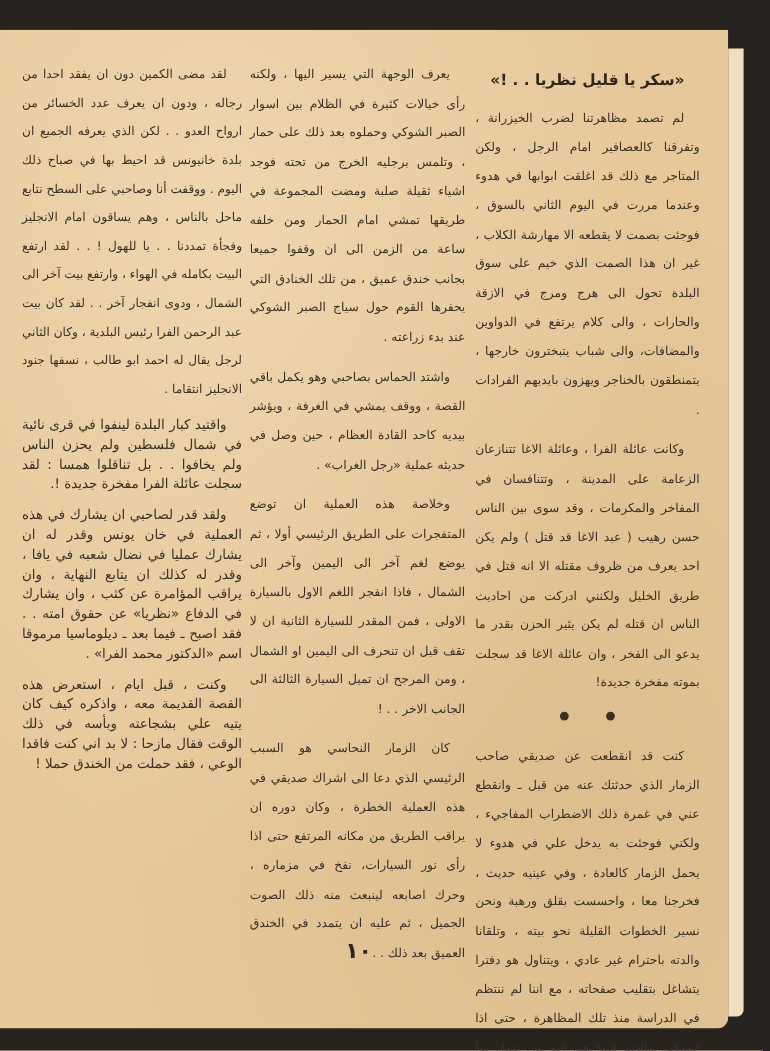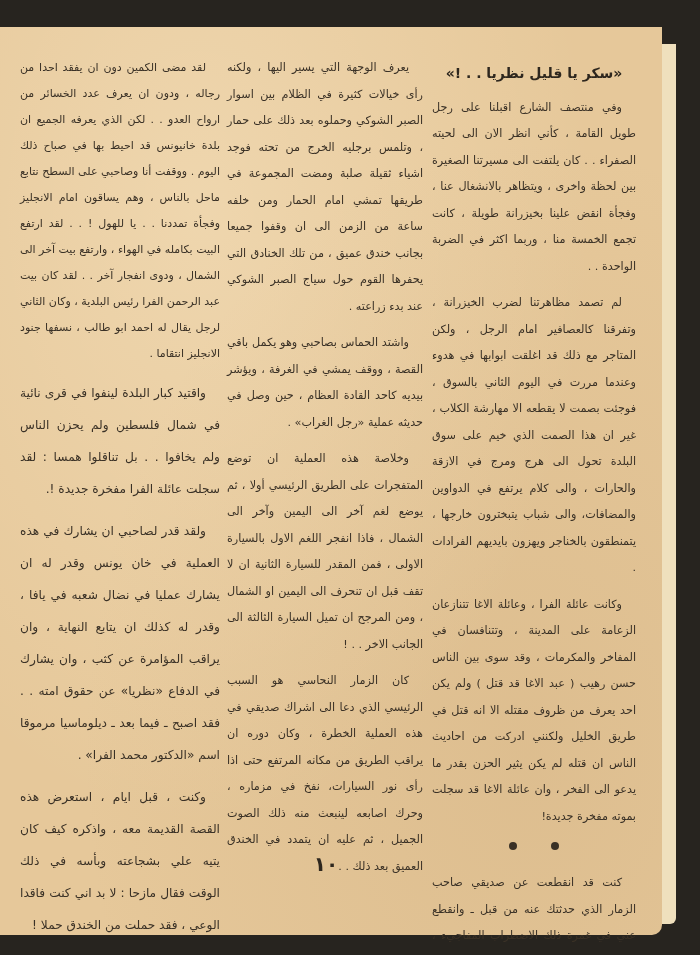--- a/index.html
+++ b/index.html
@@ -20,21 +20,21 @@
     position:absolute; left:662px; top:44px; width:14px; height:880px;
     background:#efe0bd; border-bottom-right-radius:6px;
   }
   .column {
     position:absolute; direction:rtl; text-align:justify;
     color:#3a3126; font-size:11.2px; line-height:26.5px;
   }
   .col-right  { left:432px; top:60px;  width:204px; }
   .col-middle { left:227px; top:55px;  width:196px; }
   .col-left   { left:20px;  top:55px;  width:200px; }
-  .col-left .para { font-size:12.2px; line-height:32px; }
+  .col-left .para { font-size:12.2px; line-height:18px; }
   .col-left .para.small { font-size:11px; line-height:26px; }
   .para { margin:0 0 10px 0; text-indent:14px; }
   .title {
     text-align:center; font-size:14px; font-weight:bold; margin:0 0 8px 0;
     color:#2e271e; direction:rtl;
   }
   .dots {
     display:flex; justify-content:center; gap:34px; margin:12px 0 20px 0; direction:ltr;
   }
   .dot { width:8px; height:8px; border-radius:50%; background:#3a3126; }
@@ -44,21 +44,20 @@
   }
 </style>
 </head>
 <body>
 
 <div class="page"></div>
 <div class="page-edge"></div>
 
 <div class="column col-right">
   <div class="title">«سكر يا قليل نظريا . . !»</div>
-  <p class="para">وفي منتصف الشارع اقبلنا على رجل طويل القامة ، كأني انظر الان الى لحيته الصفراء . . كان يلتفت الى مسيرتنا الصغيرة بين لحظة واخرى ، ويتظاهر بالانشغال عنا ، وفجأة انقض علينا بخيزرانة طويلة ، كانت تجمع الخمسة منا ، وربما اكثر في الضربة الواحدة . .</p>
   <p class="para">لم تصمد مظاهرتنا لضرب الخيزرانة ، وتفرقنا كالعصافير امام الرجل ، ولكن المتاجر مع ذلك قد اغلقت ابوابها في هدوء وعندما مررت في اليوم الثاني بالسوق ، فوجئت بصمت لا يقطعه الا مهارشة الكلاب ، غير ان هذا الصمت الذي خيم على سوق البلدة تحول الى هرج ومرج في الازقة والحارات ، والى كلام يرتفع في الدواوين والمضافات، والى شباب يتبخترون خارجها ، يتمنطقون بالخناجر ويهزون بايديهم الفرادات .</p>
   <p class="para">وكانت عائلة الفرا ، وعائلة الاغا تتنازعان الزعامة على المدينة ، وتتنافسان في المفاخر والمكرمات ، وقد سوى بين الناس حسن رهيب ( عبد الاغا قد قتل ) ولم يكن احد يعرف من ظروف مقتله الا انه قتل في طريق الخليل ولكنني ادركت من احاديث الناس ان قتله لم يكن يثير الحزن بقدر ما يدعو الى الفخر ، وان عائلة الاغا قد سجلت بموته مفخرة جديدة!</p>
   <div class="dots">
     <span class="dot"></span>
     <span class="dot"></span>
   </div>
   <p class="para">كنت قد انقطعت عن صديقي صاحب الزمار الذي حدثتك عنه من قبل ـ وانقطع عني في غمرة ذلك الاضطراب المفاجيء ، ولكني فوجئت به يدخل علي في هدوء لا يحمل الزمار كالعادة ، وفي عينيه حديث ، فخرجنا معا ، واحسست بقلق ورهبة ونحن نسير الخطوات القليلة نحو بيته ، وتلقانا والدته باحترام غير عادي ، ويتناول هو دفترا يتشاغل بتقليب صفحاته ، مع اننا لم ننتظم في الدراسة منذ تلك المظاهرة ، حتى اذا انهمكت والدته فيما هي فيه من عمل بدأ صديقي يكشف لي السر الرهيب !</p>
 
 </div>
 

